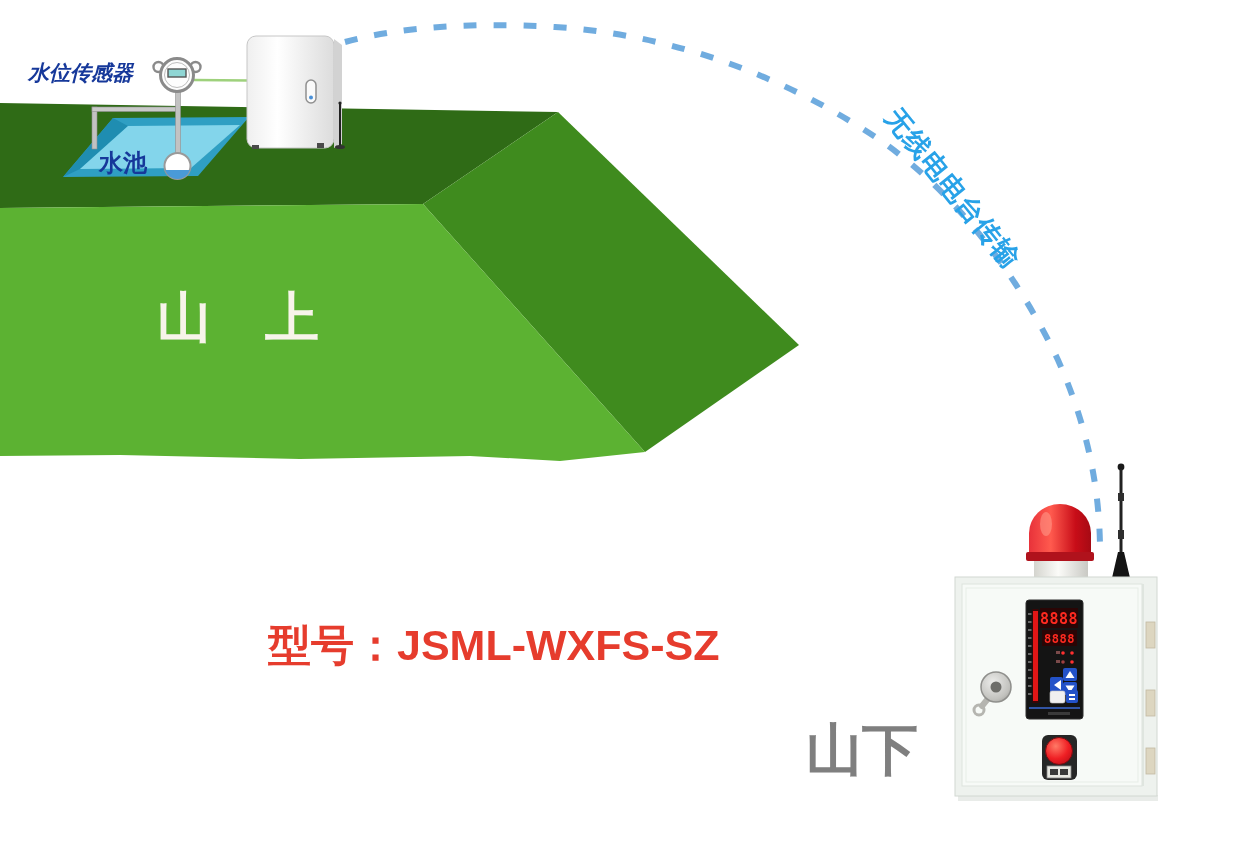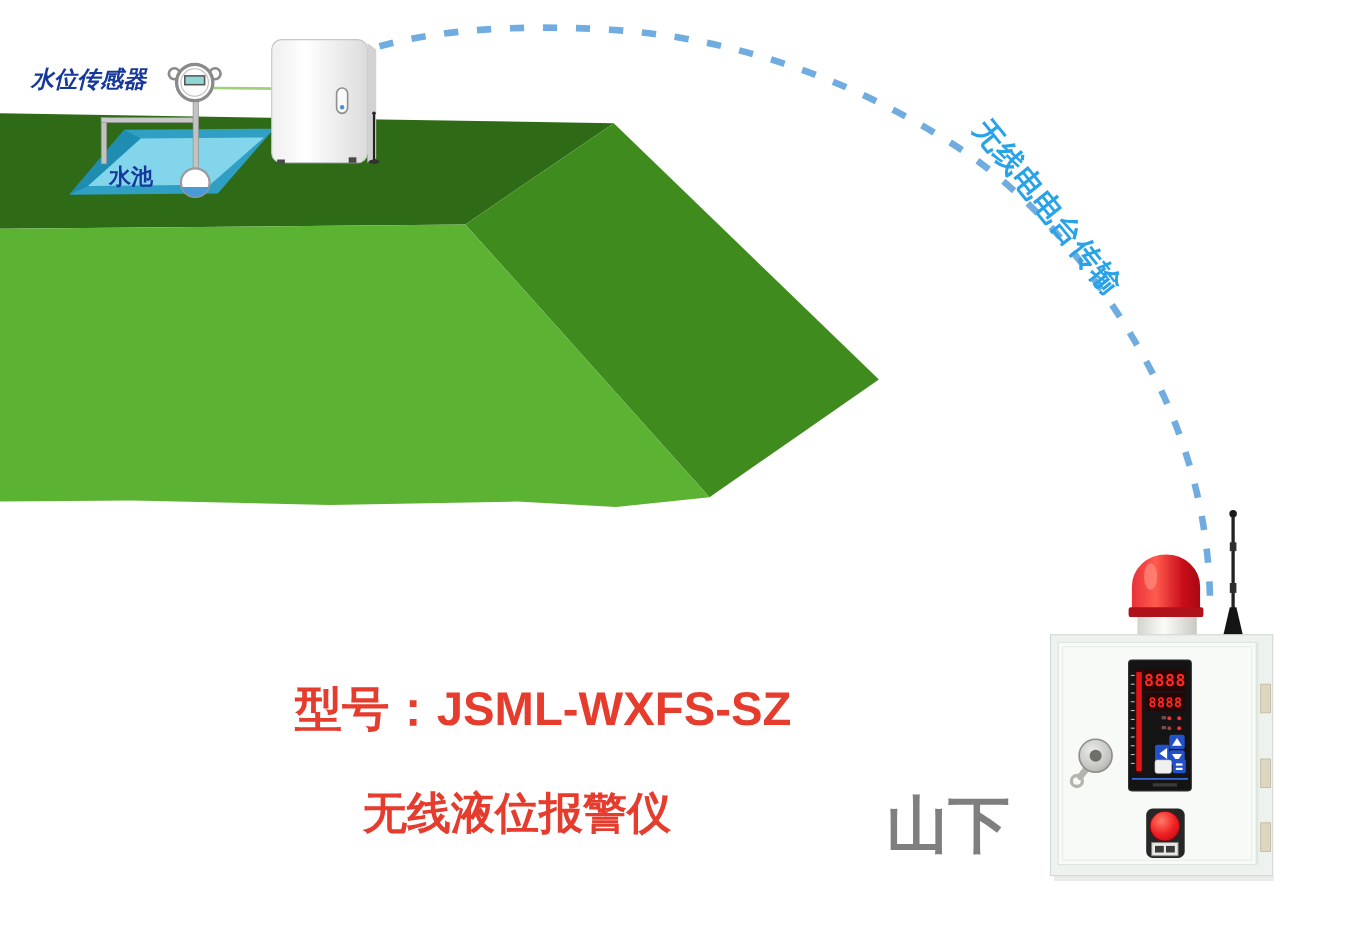--- a/index.html
+++ b/index.html
@@ -3,21 +3,21 @@
 <meta charset="utf-8">
 <style>
   html,body{margin:0;padding:0;background:#ffffff;}
   .scene{position:relative;width:1241px;height:853px;background:#ffffff;overflow:hidden;
          font-family:"Liberation Sans",sans-serif;}
   .scene svg{position:absolute;left:0;top:0;}
   .lbl{position:absolute;font-weight:bold;white-space:nowrap;line-height:1;}
   .lbl-blue{color:#16389a;font-style:italic;}
   .lbl-sensor{left:28px;top:62px;font-size:21px;}
   .lbl-collector{left:347px;top:64px;font-size:22px;}
-  .lbl-pool{left:99px;top:151px;font-size:20px;color:#16389a;}
+  .lbl-pool{left:99px;top:151px;font-size:24px;color:#16389a;}
   .lbl-uphill{left:157px;top:290px;font-size:54px;color:#f7f4ea;}
   .lbl-transmission{left:901px;top:104px;font-size:27px;color:#28a2e8;
                     transform:rotate(51deg);transform-origin:0 0;letter-spacing:1px;}
   .lbl-downhill{left:806px;top:722px;font-size:56px;color:#7f7f7f;}
   .lbl-model{left:268px;top:624px;font-size:43px;color:#e63c2d;}
   .lbl-product{left:330px;top:720px;font-size:40px;color:#e63c2d;}
   .seg{font-family:"DejaVu Sans Mono",monospace;font-weight:bold;}
 </style>
 </head>
 <body>
@@ -171,17 +171,17 @@
         <circle cx="1059" cy="751" r="13.5" fill="url(#btnGrad)" stroke="#7d0a10" stroke-width="1"></circle>
         <rect x="1047" y="766" width="24" height="12" fill="#e8e8e2" stroke="#888888" stroke-width="0.8"></rect>
         <rect x="1050" y="769" width="8" height="6" fill="#3a3a3a"></rect>
         <rect x="1060" y="769" width="8" height="6" fill="#3a3a3a"></rect>
       </g>
     </g>
   </svg>
 
   <div class="lbl lbl-blue lbl-sensor">水位传感器</div>
   <div class="lbl lbl-pool">水池</div>
+  <div class="lbl lbl-uphill">山　上</div>
   <div class="lbl lbl-transmission">无线电电台传输</div>
   <div class="lbl lbl-model">型号：JSML-WXFS-SZ</div>
   <div class="lbl lbl-downhill">山下</div>
-  <div class="lbl lbl-product">无线液位报警仪</div>
 </div>
 
 </body></html>

